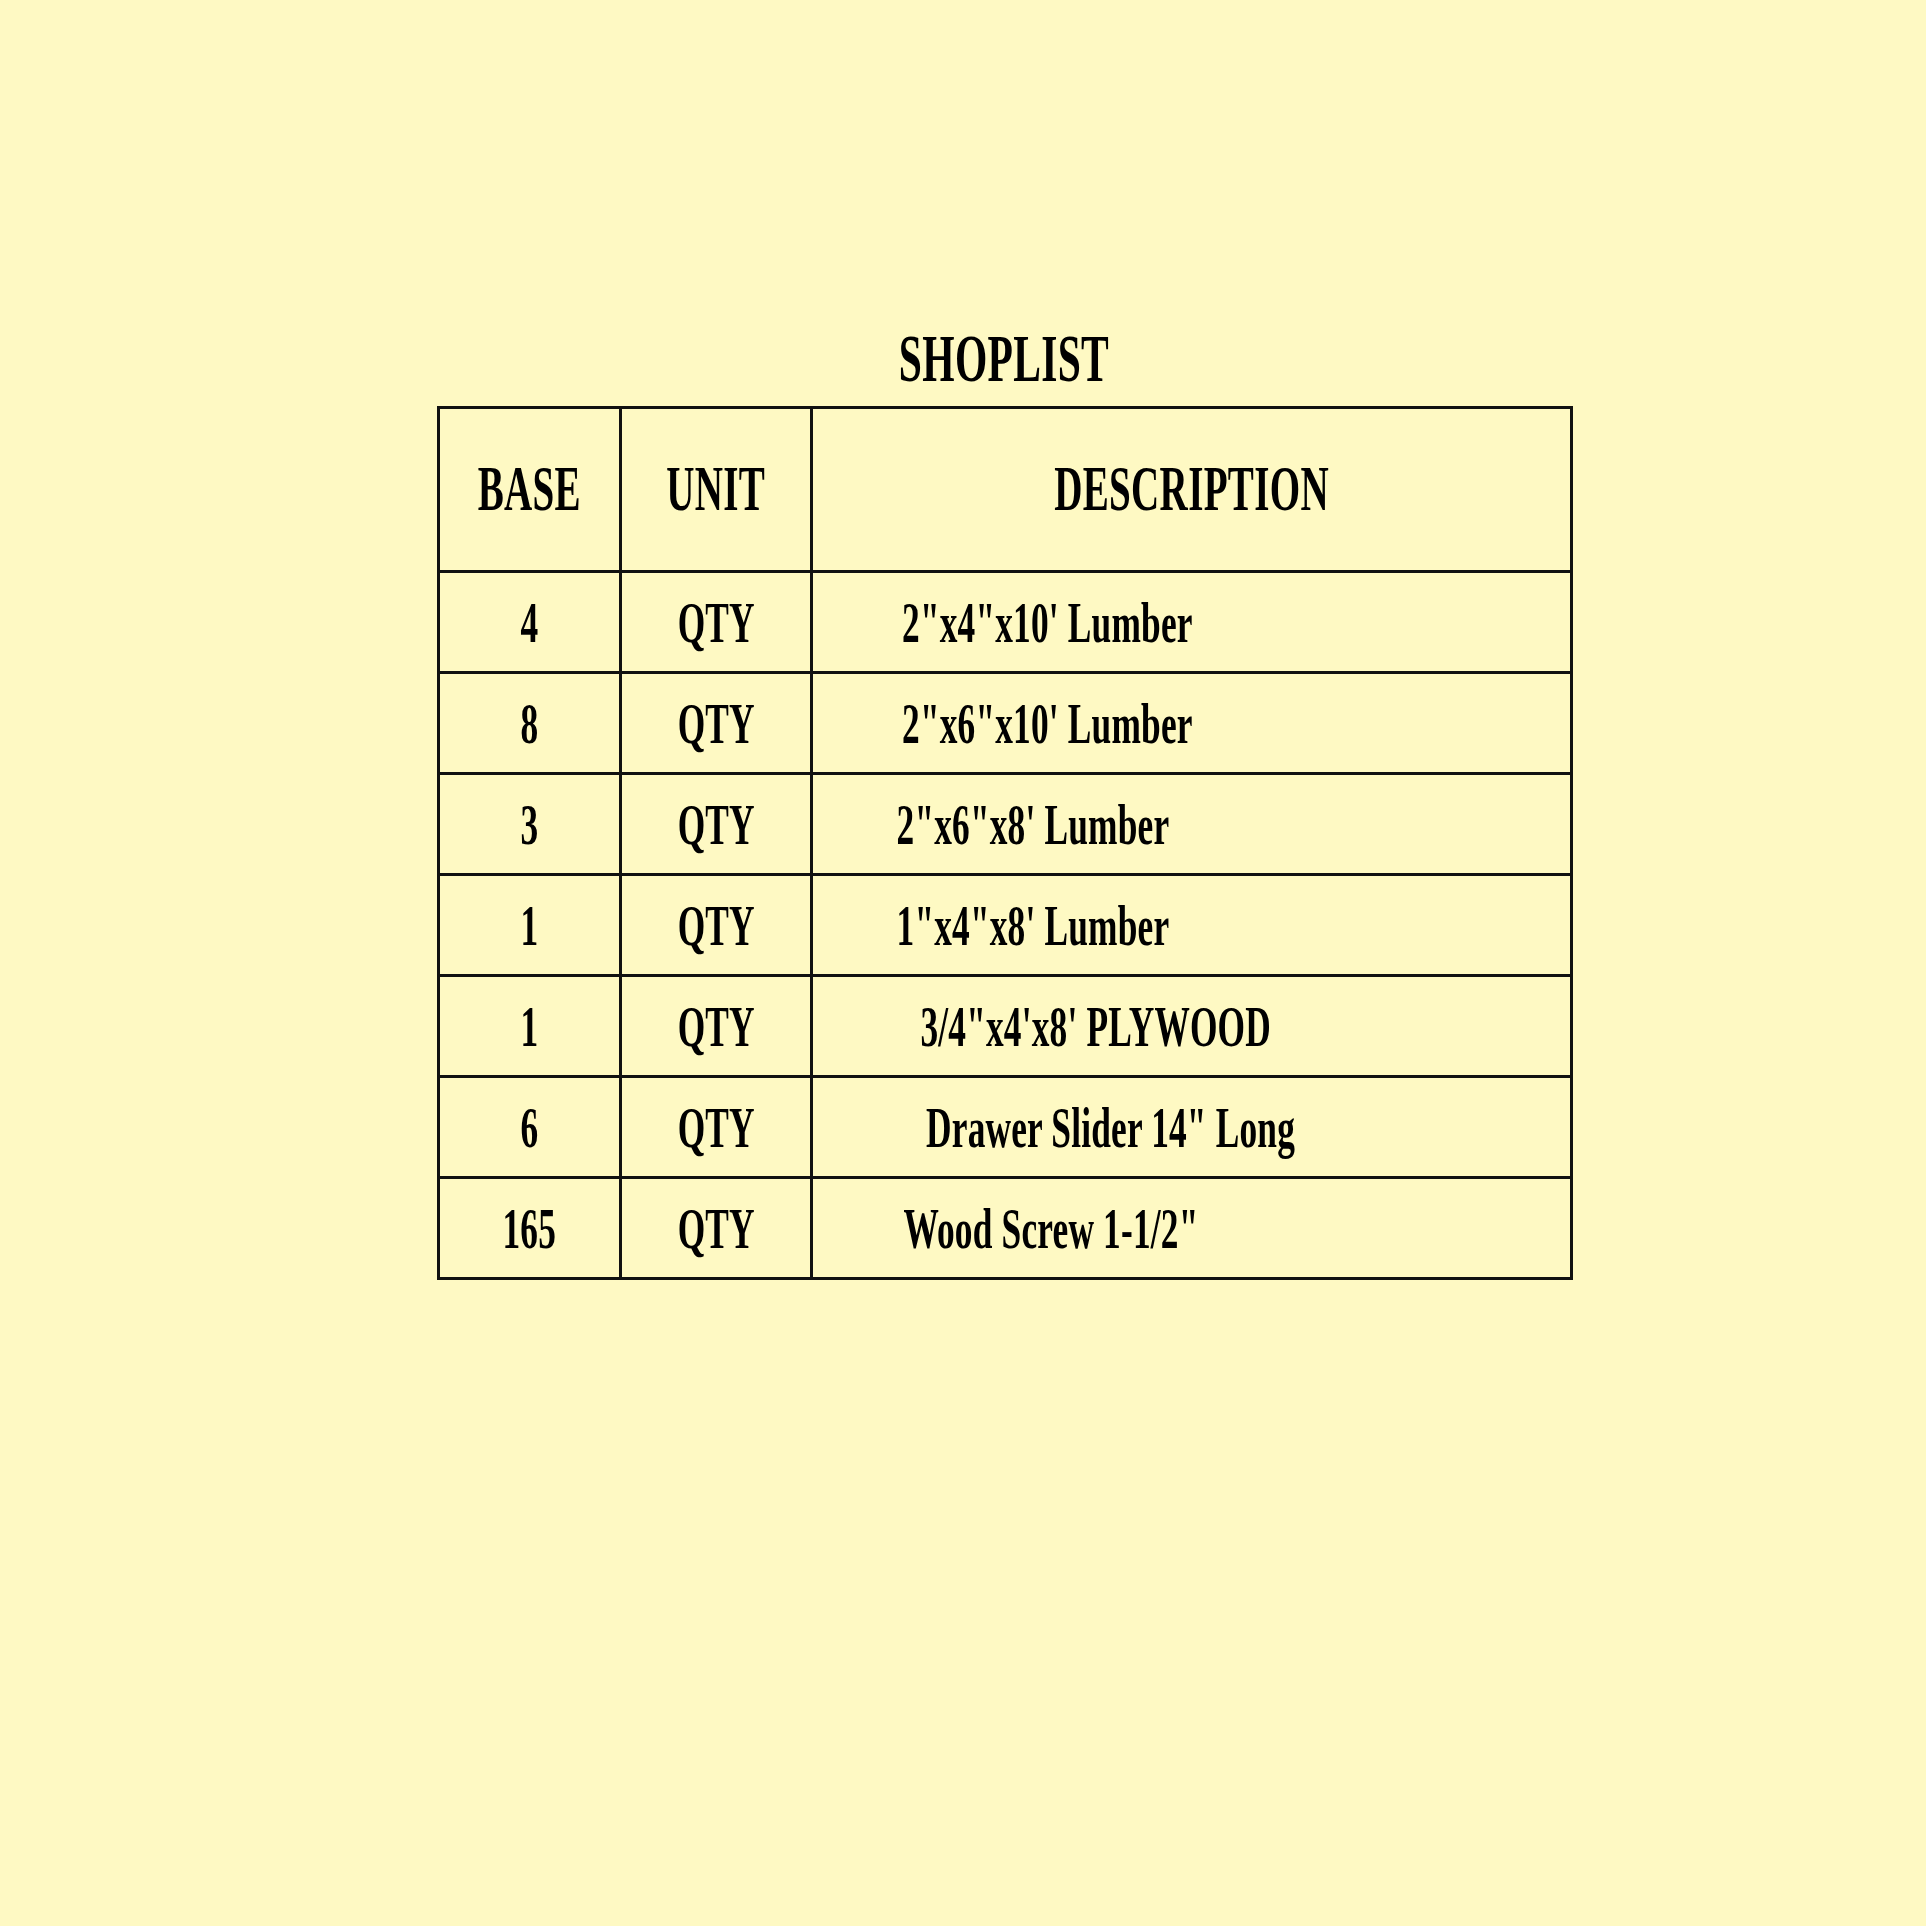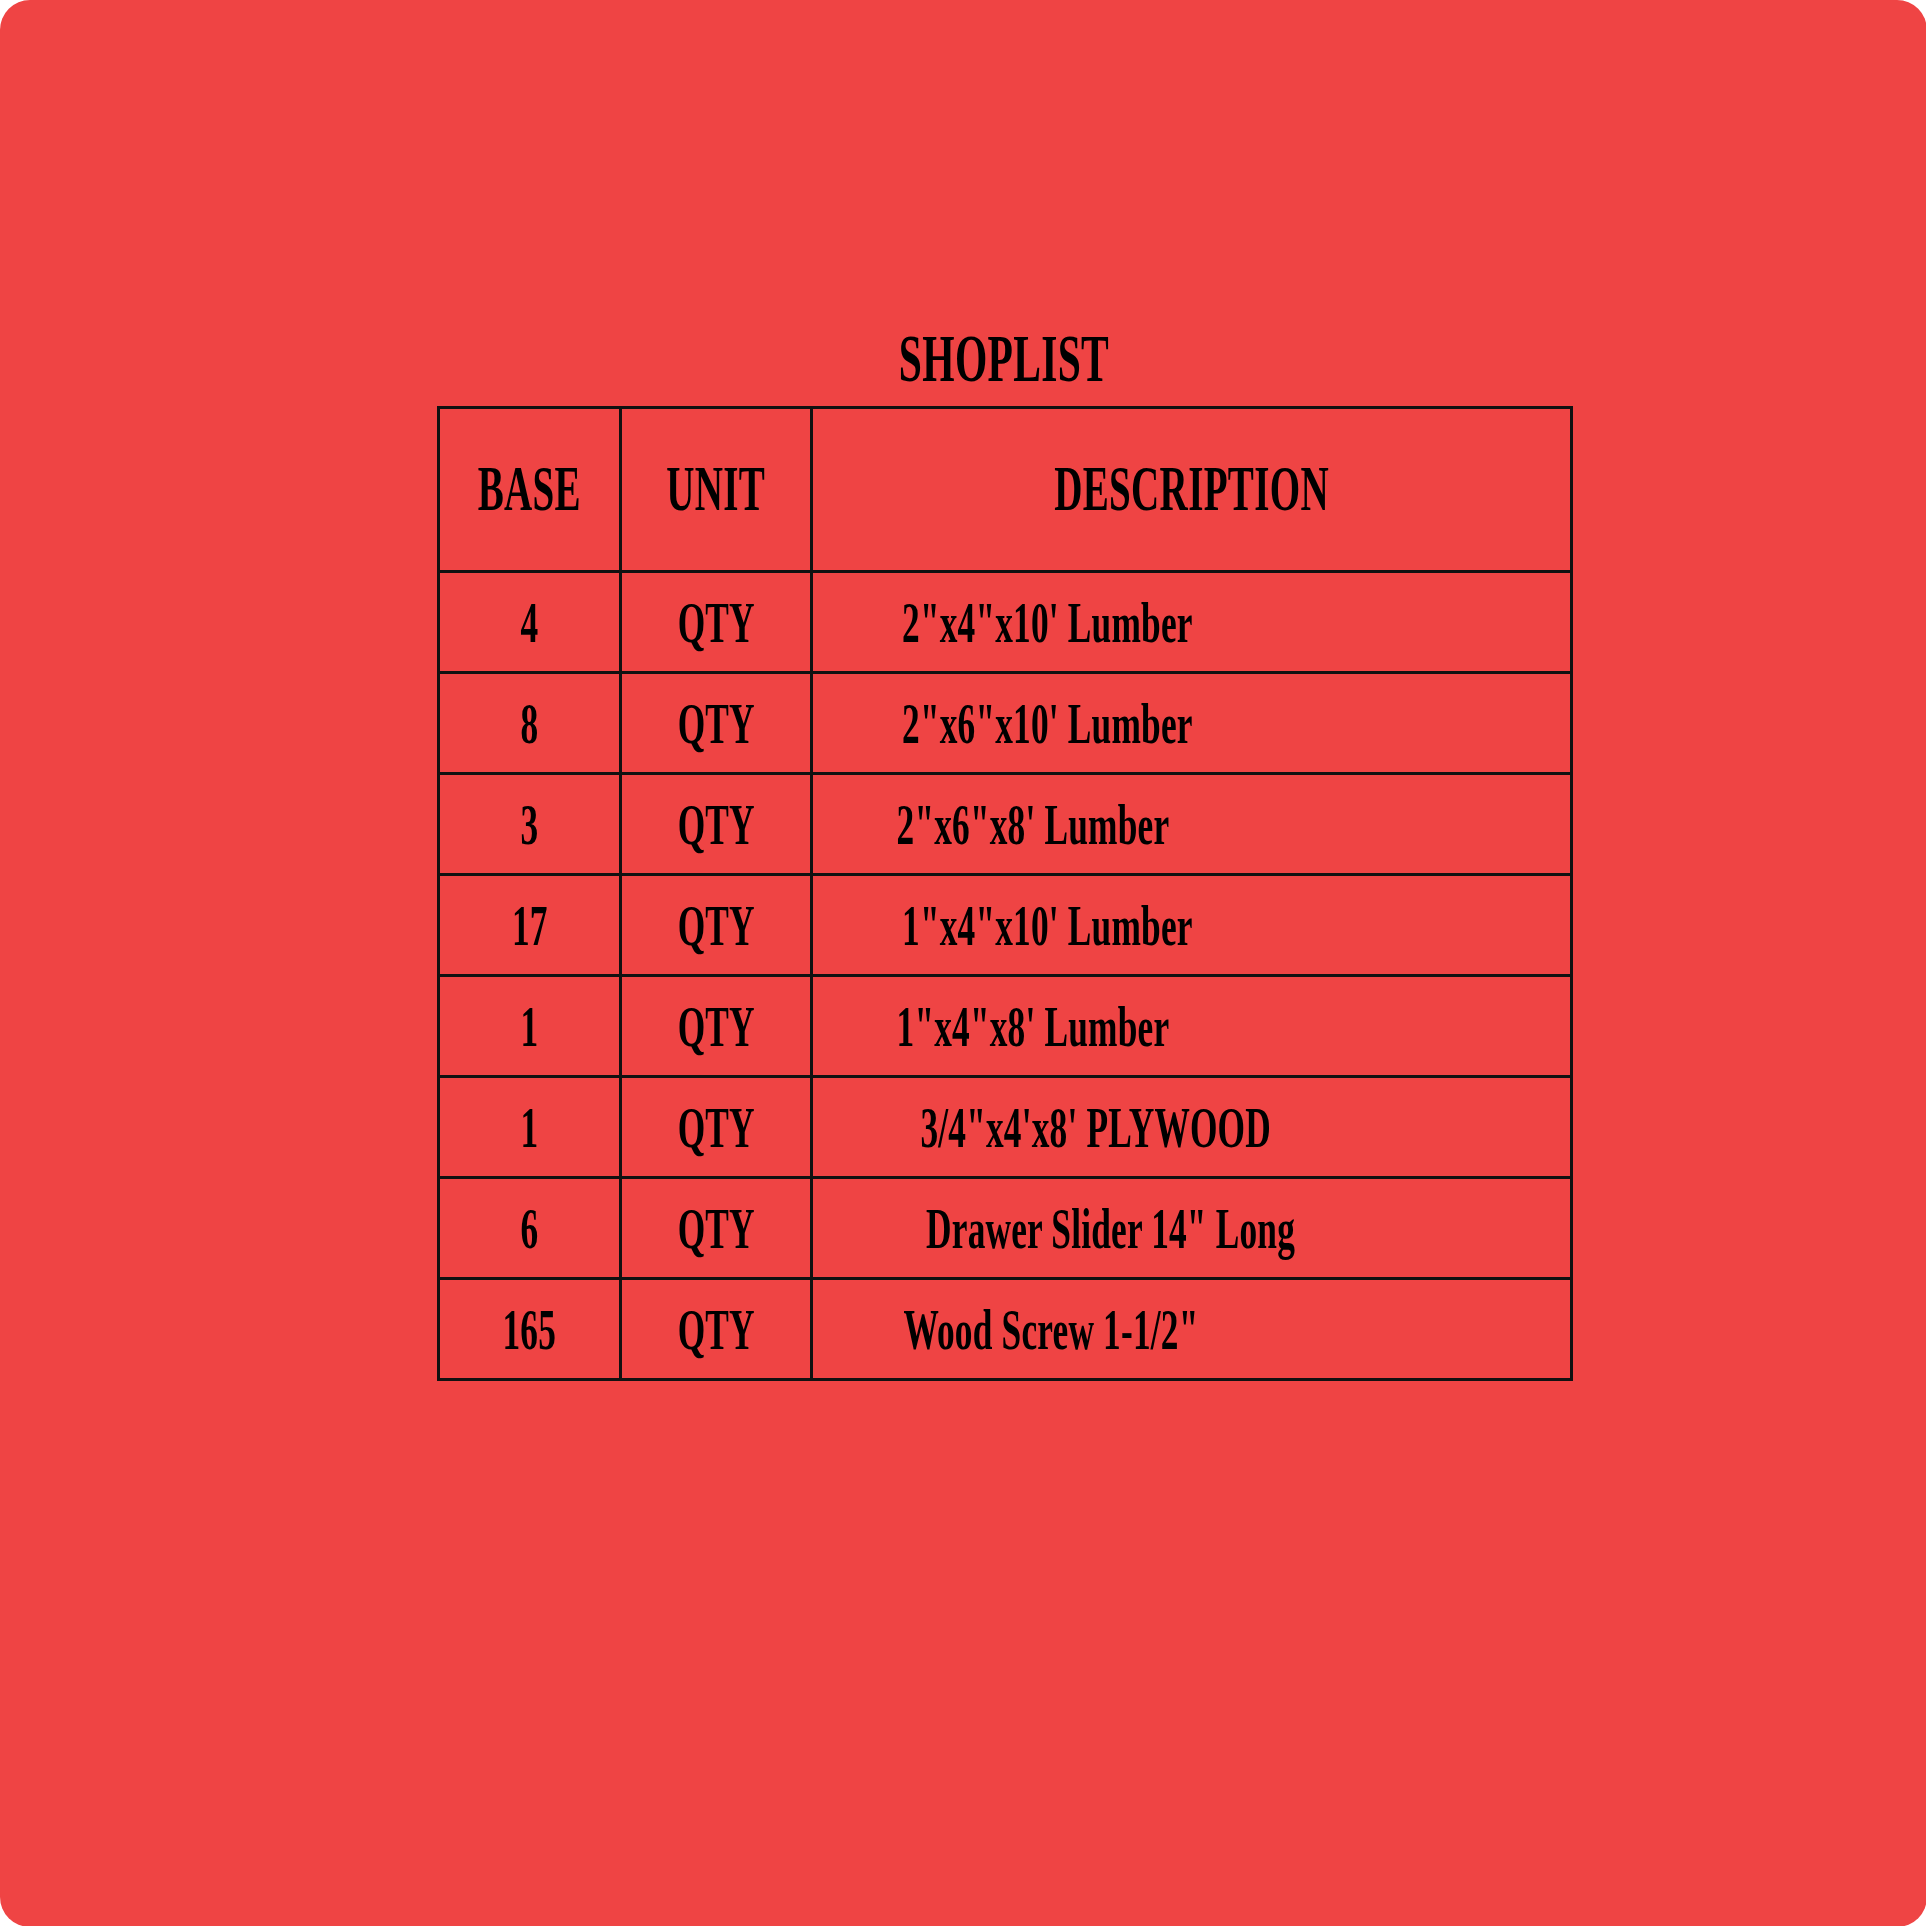--- a/index.html
+++ b/index.html
@@ -15,22 +15,21 @@
     font-family: "Liberation Serif", "DejaVu Serif", serif;
     color: #000000;
   }
 
   
   #sheet {
     position: absolute;
     left: 0; top: 0;
     width: 1927px;
     height: 1927px;
-    background: #ef4444;
-    border-radius: 30px;
+    background: #fef9c3;
   }
 
   
   #doc-title {
     position: absolute;
     left: 437px;
     top: 325px;
     width: 1134px;
     text-align: center;
     font-size: 67px;
@@ -132,25 +131,20 @@
           <td class="cell-base"><span class="cell-txt">8</span></td>
           <td class="cell-unit"><span class="cell-txt">QTY</span></td>
           <td class="cell-description"><span class="cell-txt">2"x6"x10' Lumber</span></td>
         </tr>
         <tr>
           <td class="cell-base"><span class="cell-txt">3</span></td>
           <td class="cell-unit"><span class="cell-txt">QTY</span></td>
           <td class="cell-description"><span class="cell-txt">2"x6"x8' Lumber</span></td>
         </tr>
         <tr>
-          <td class="cell-base"><span class="cell-txt">17</span></td>
-          <td class="cell-unit"><span class="cell-txt">QTY</span></td>
-          <td class="cell-description"><span class="cell-txt">1"x4"x10' Lumber</span></td>
-        </tr>
-        <tr>
           <td class="cell-base"><span class="cell-txt">1</span></td>
           <td class="cell-unit"><span class="cell-txt">QTY</span></td>
           <td class="cell-description"><span class="cell-txt">1"x4"x8' Lumber</span></td>
         </tr>
         <tr>
           <td class="cell-base"><span class="cell-txt">1</span></td>
           <td class="cell-unit"><span class="cell-txt">QTY</span></td>
           <td class="cell-description"><span class="cell-txt">3/4"x4'x8' PLYWOOD</span></td>
         </tr>
         <tr>

